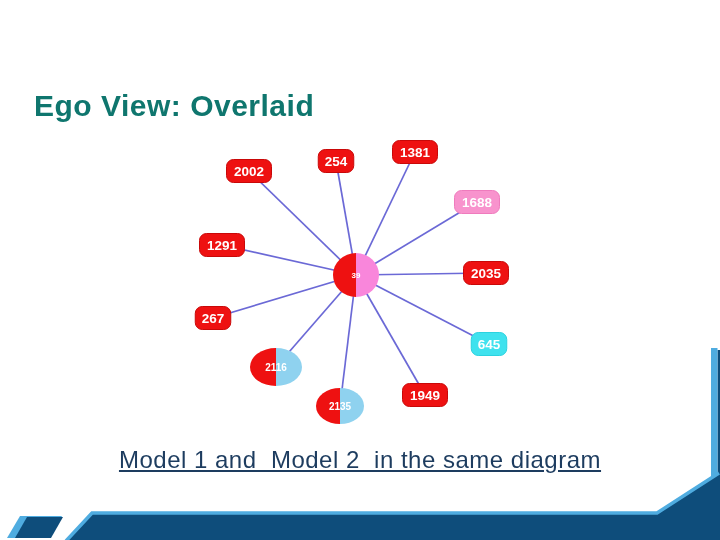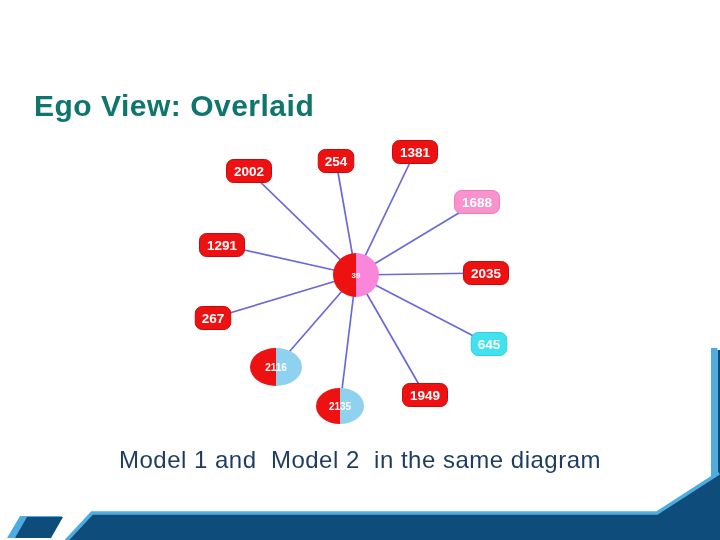--- a/index.html
+++ b/index.html
@@ -6,21 +6,21 @@
   .slide{
     position:relative;width:720px;height:540px;background:#ffffff;
     overflow:hidden;font-family:"Liberation Sans",sans-serif;
   }
   .title{
     position:absolute;left:34px;top:54px;
     font-size:30px;font-weight:bold;color:#0f766e;letter-spacing:0.5px;margin-top:35px;
   }
   .caption{
     position:absolute;left:0;top:446px;width:720px;text-align:center;
-    font-size:24px;font-weight:400;color:#1d3c5f;white-space:pre;letter-spacing:0.5px;
+    font-size:24px;font-weight:400;color:#1d3c5f;white-space:pre;letter-spacing:0.5px;text-decoration:underline;
   }
   .graph-svg,.footer-svg{position:absolute;left:0;top:0;}
 </style>
 </head>
 <body>
 
 <div class="slide">
 
   <div class="title">Ego View: Overlaid</div>
 

